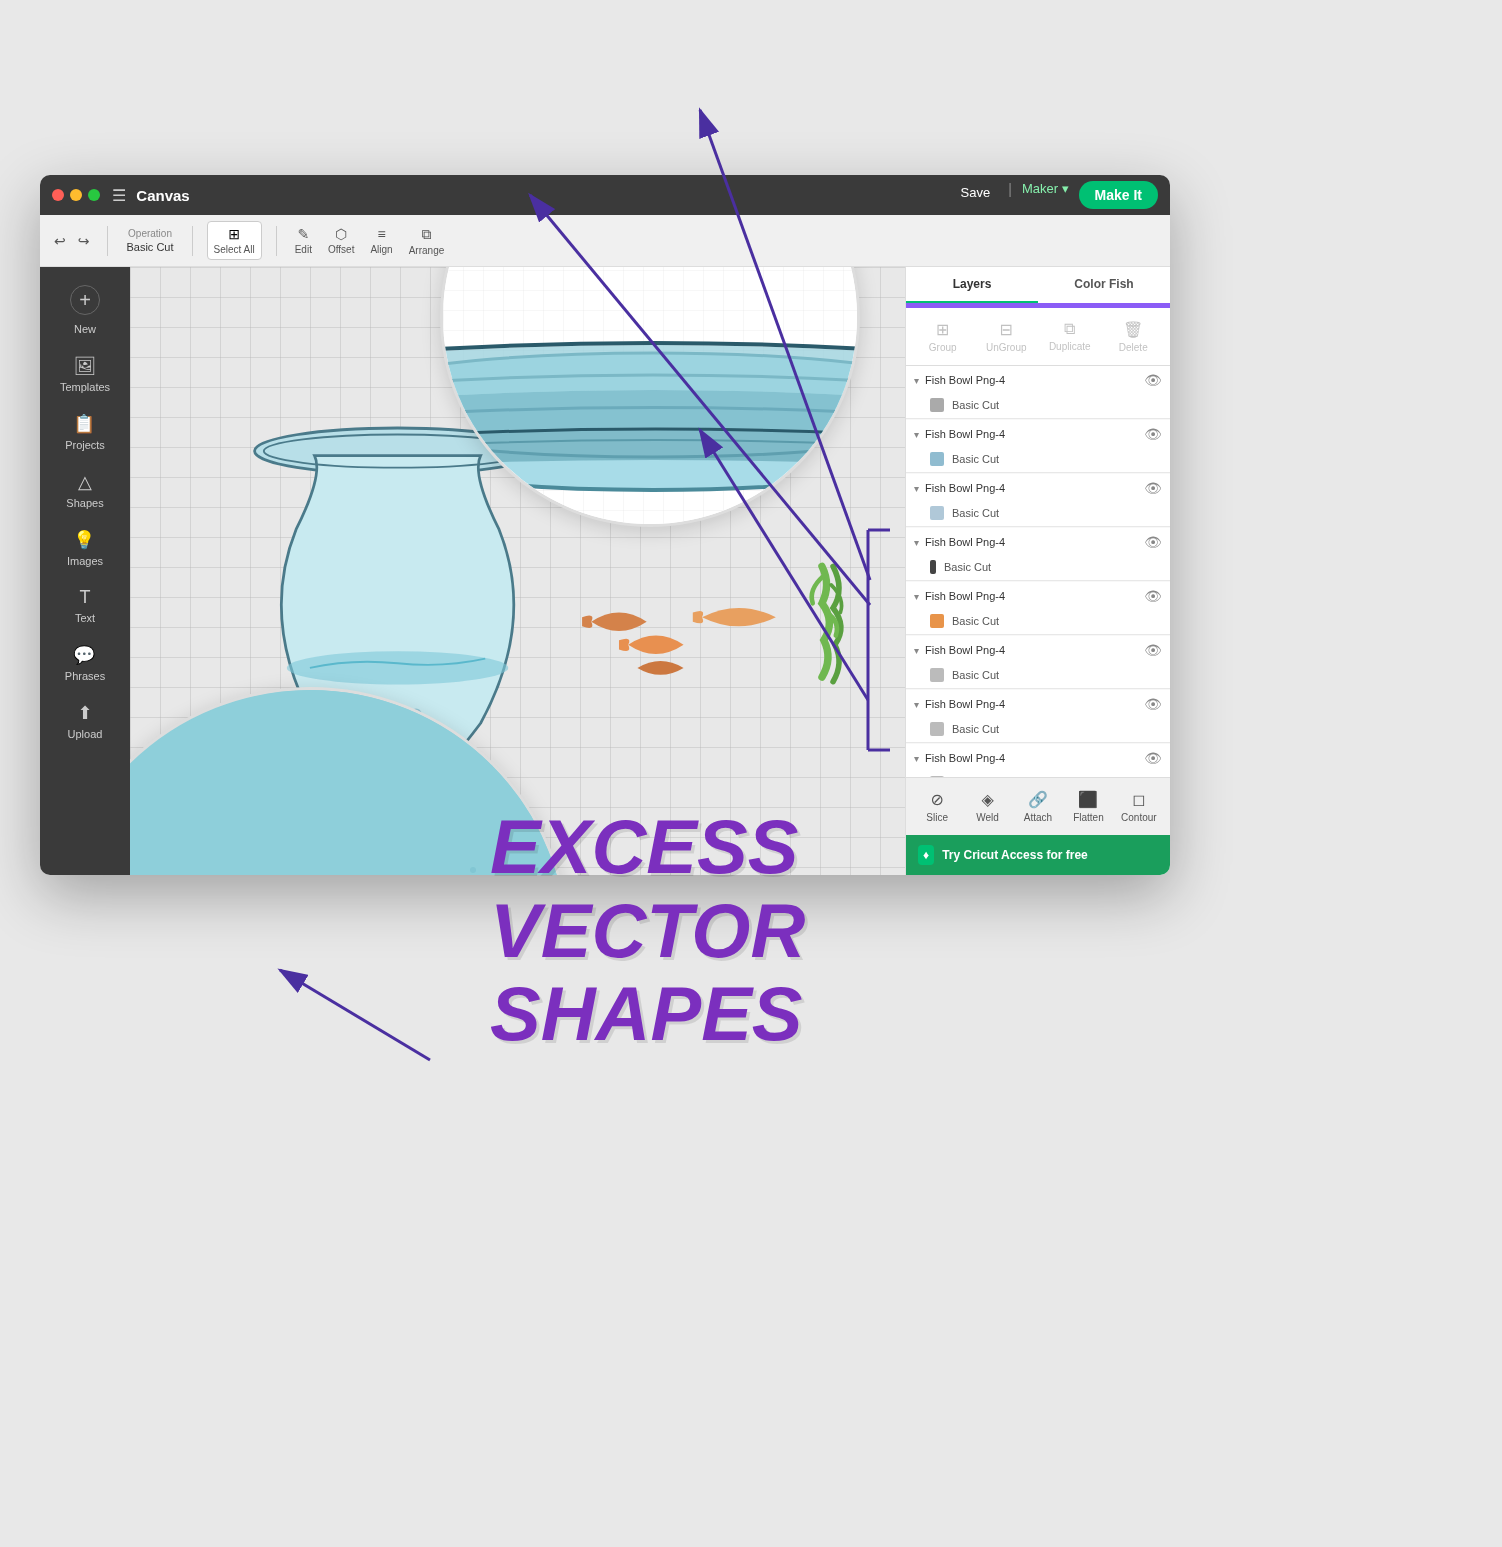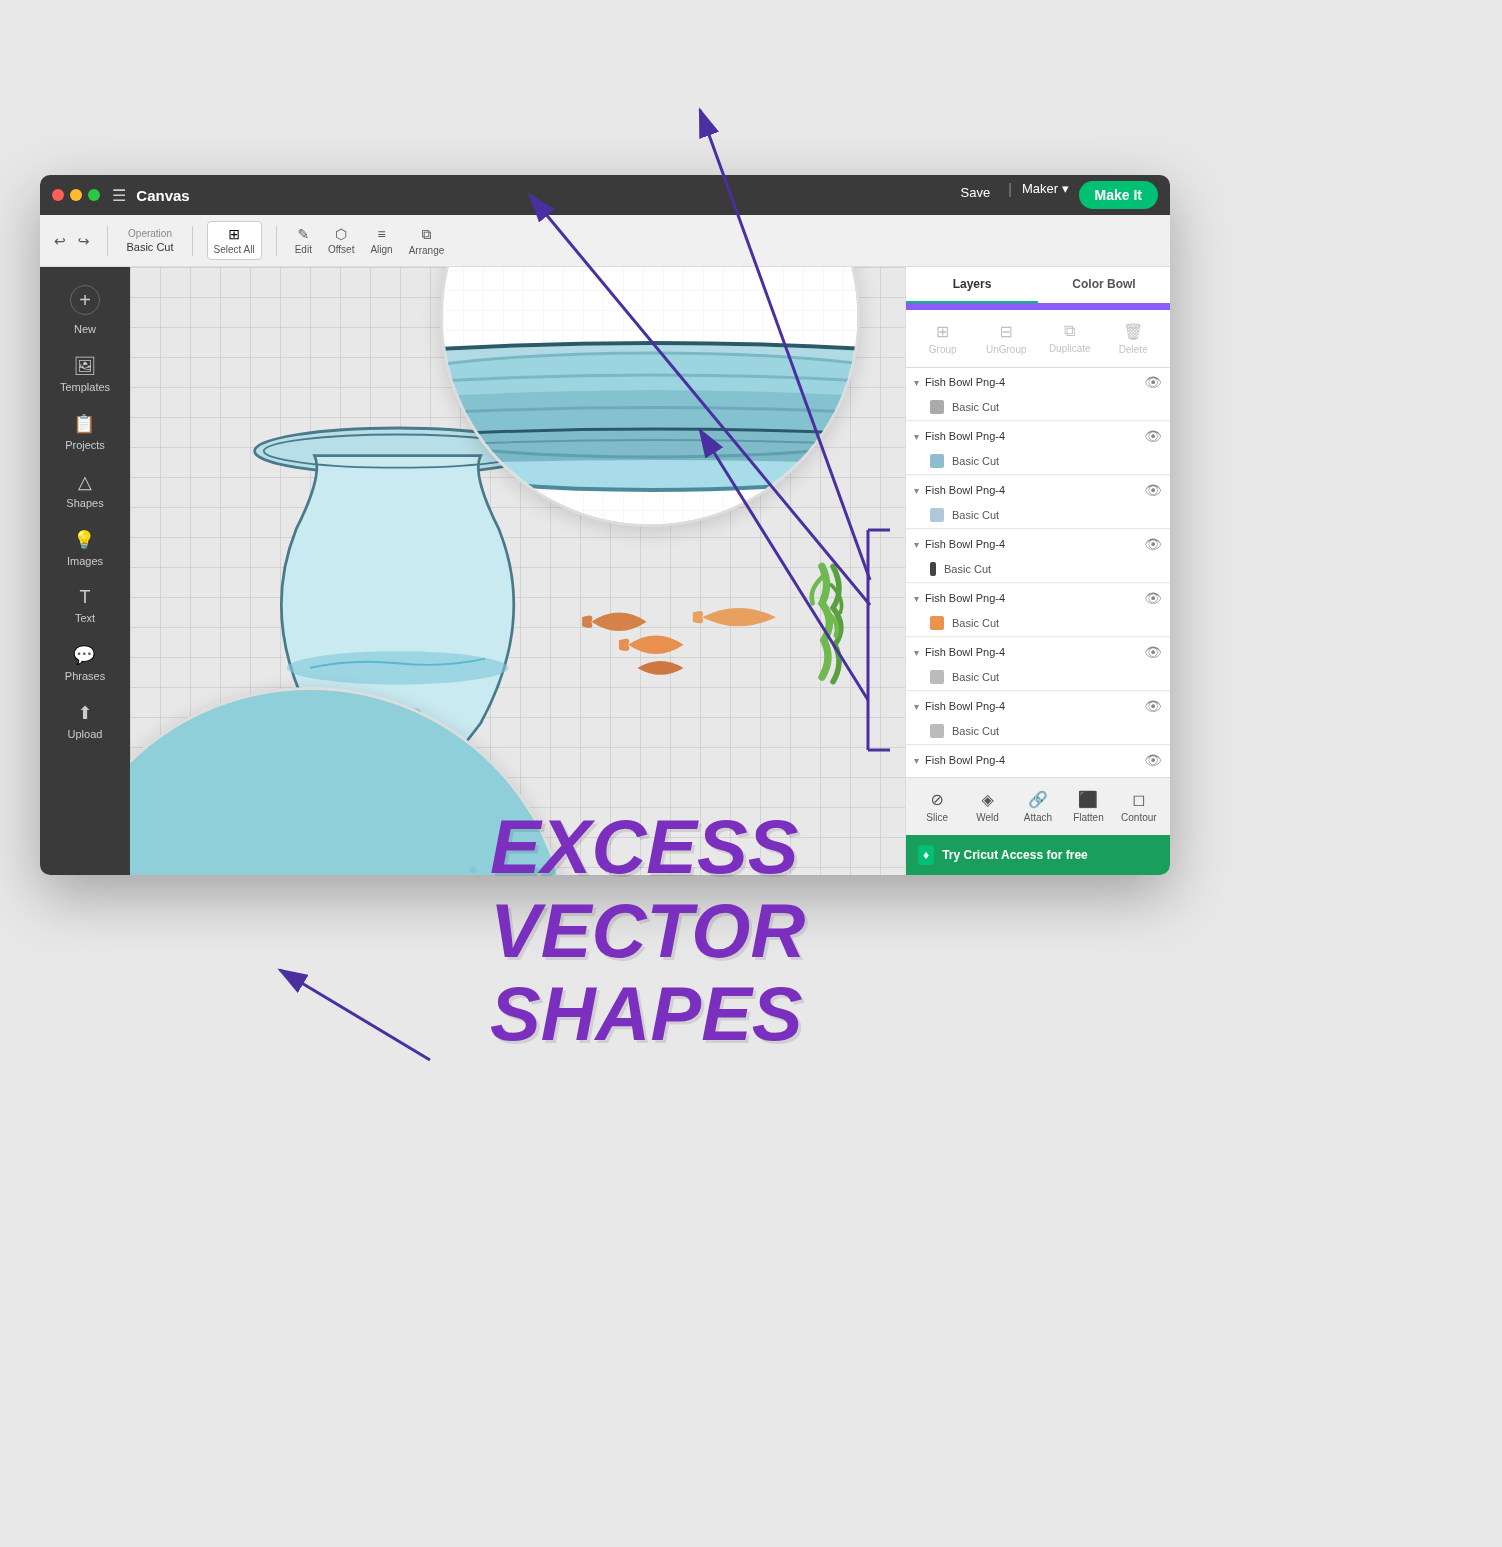--- a/index.html
+++ b/index.html
@@ -87,21 +87,21 @@
       cursor: pointer;
       padding: 4px 8px;
     }
 
     .divider-v {
       color: #888;
       font-size: 14px;
     }
 
     .maker-btn {
-      color: #ffffff;
+      color: #86efac;
       font-size: 13px;
       background: none;
       border: none;
       cursor: pointer;
       display: flex;
       align-items: center;
       gap: 4px;
     }
 
     .make-it-btn {
@@ -244,21 +244,21 @@
       width: 265px;
       background: #f5f5f5;
       border-left: 1px solid #ddd;
       display: flex;
       flex-direction: column;
       flex-shrink: 0;
     }
 
     .panel-tabs {
       display: flex;
-      border-bottom: 7px solid #8b5cf6;
+      border-bottom: 5px solid #8b5cf6;
       background: white;
     }
 
     .panel-tab {
       flex: 1;
       padding: 10px 6px;
       text-align: center;
       font-size: 12px;
       font-weight: 600;
       cursor: pointer;
@@ -624,21 +624,21 @@
 
           <path d="M 40 480 Q 260 510 480 480" stroke="#4a8a9a" stroke-width="3" fill="none" opacity="0.6"></path>
         </svg>
       </div>
     </div>
 
     <div class="right-panel">
 
       <div class="panel-tabs">
         <div class="panel-tab active">Layers</div>
-        <div class="panel-tab">Color Bowl</div>
+        <div class="panel-tab">Color Fish</div>
       </div>
 
       <div class="panel-actions">
         <div class="panel-action-btn disabled">
           <span class="icon">⊞</span>
           <span>Group</span>
         </div>
         <div class="panel-action-btn disabled">
           <span class="icon">⊟</span>
           <span>UnGroup</span>

